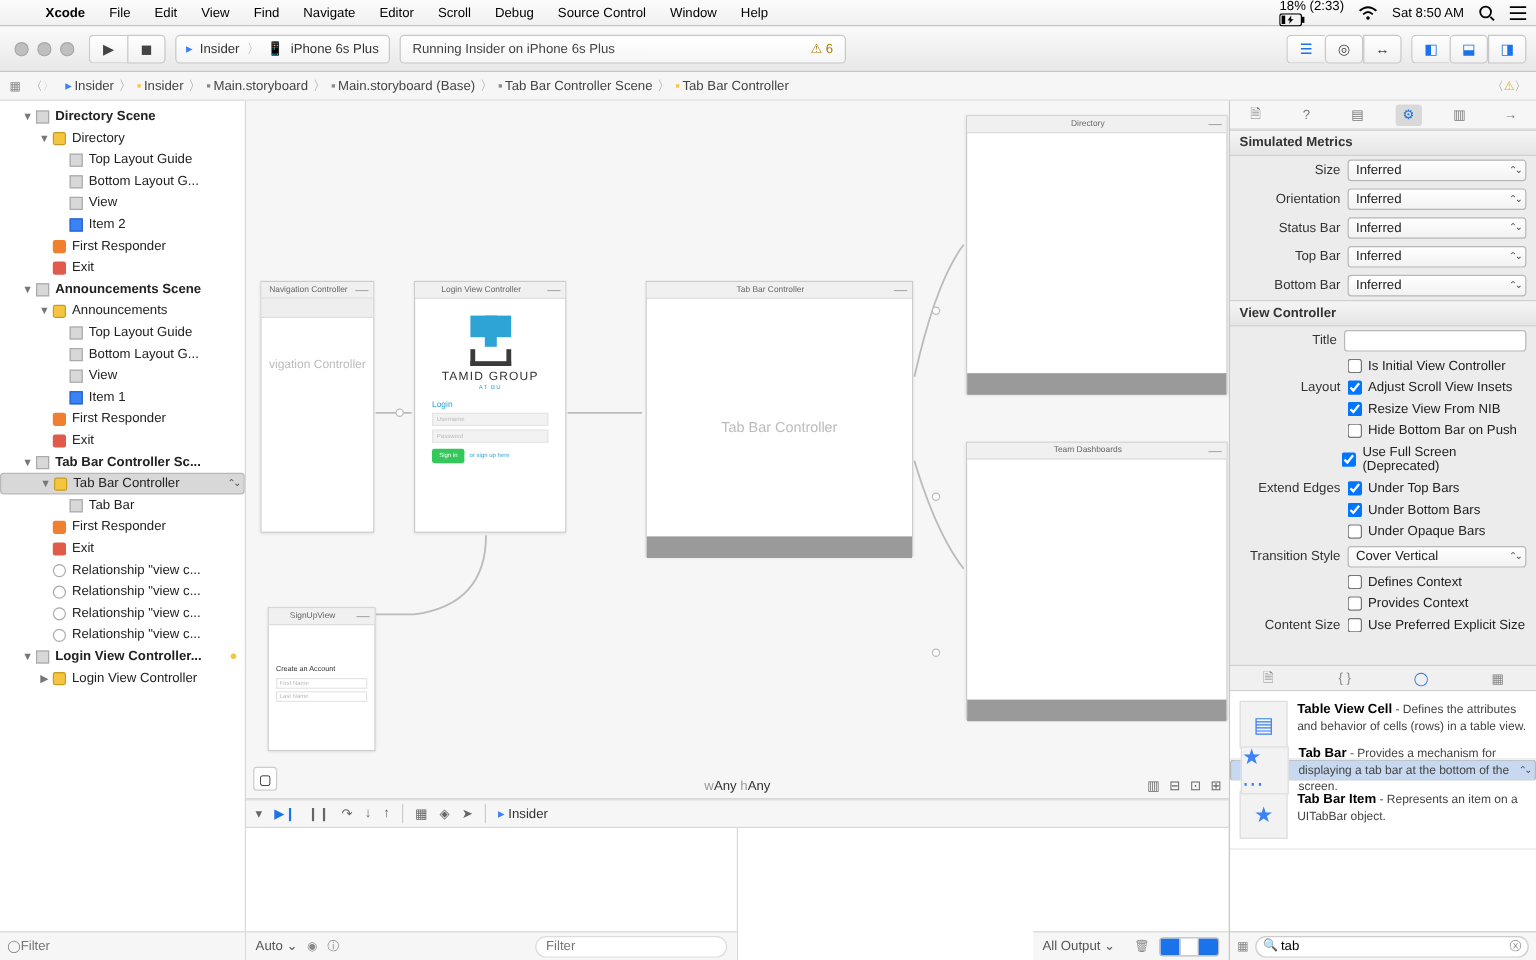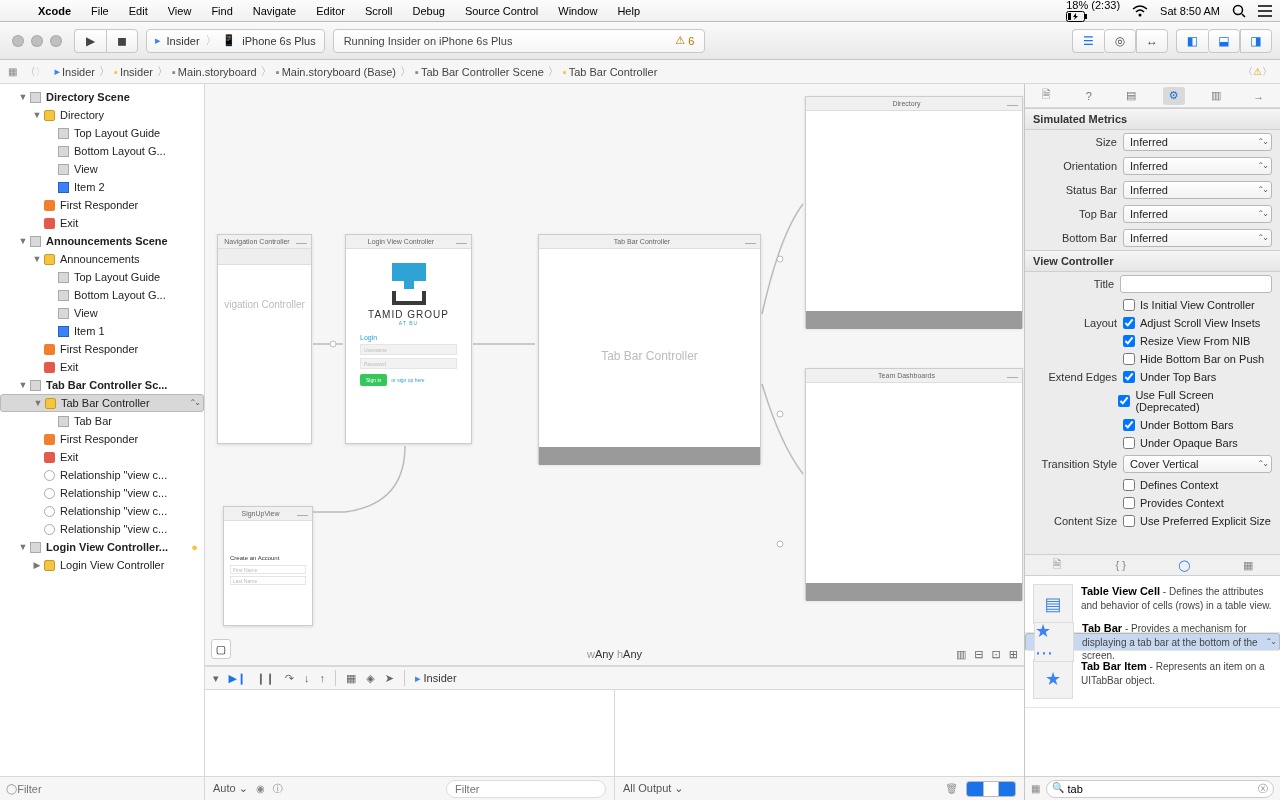--- a/index.html
+++ b/index.html
@@ -51,21 +51,21 @@
 
 .scene-box { position:absolute; background:#fff; border:1px solid #ccc; box-shadow:0 1px 3px rgba(0,0,0,.12); }
 .scene-head { height:14px; background:#f0f0f0; border-bottom:1px solid #ddd; font-size:7px; color:#666; text-align:center; line-height:14px; }
 .scene-body { position:relative; }
 .tabbar { position:absolute; left:0; right:0; bottom:0; height:18px; background:#9a9a9a; }
 
 .dbgbar { height:24px; border-top:1px solid #d8d8d8; border-bottom:1px solid #d8d8d8; background:#f6f6f6; display:flex; align-items:center; padding:0 8px; gap:10px; color:#666; font-size:12px; }
 .dbgbar .split { width:1px; height:16px; background:#ccc; }
 .dbgarea { height:110px; background:#fff; display:flex; }
 .dbgleft { flex:1; border-right:1px solid #d8d8d8; display:flex; flex-direction:column; }
-.dbgright { flex:1; display:flex; flex-direction:column; }
+.dbgright { flex:1; display:flex; flex-direction:column;align-items:flex-end; }
 .dbgbot { height:24px; border-top:1px solid #d8d8d8; background:#f6f6f6; display:flex; align-items:center; padding:0 8px; gap:8px; color:#555; font-size:11px; }
 .dbgbot input { flex:1; border:1px solid #ddd; border-radius:10px; padding:2px 8px; font-size:11px; outline:none; }
 
 .insp { width:256px; background:#ececec; border-left:1px solid #c6c6c6; display:flex; flex-direction:column; font-size:11px; }
 .insp-tabs { height:24px; background:#f6f6f6; border-bottom:1px solid #d8d8d8; display:flex; align-items:center; justify-content:space-around; }
 .insp-tabs .t { width:22px; height:18px; display:flex; align-items:center; justify-content:center; color:#777; border-radius:3px; }
 .insp-tabs .t.active { background:#d9d9d9; color:#1a73e8; }
 .insp-body { flex:1; overflow:auto; }
 .sect-head { height:22px; background:linear-gradient(#f5f5f5,#e5e5e5); border-top:1px solid #cfcfcf; border-bottom:1px solid #cfcfcf; padding:0 8px; display:flex; align-items:center; font-weight:600; color:#333; }
 .row { display:flex; align-items:center; padding:3px 8px; gap:6px; }
@@ -602,31 +602,31 @@
           </label>
         </div>
       <div class="row">
           <div class="lab"></div>
           <label class="chk">
             <input type="checkbox" style="">
             <span>Hide Bottom Bar on Push</span>
           </label>
         </div>
       <div class="row">
+          <div class="lab"></div>
+          <label class="chk">
+            <input type="checkbox" checked="" style="">
+            <span>Use Full Screen (Deprecated)</span>
+          </label>
+        </div>
+      <div class="row">
           <div class="lab">Extend Edges</div>
           <label class="chk">
             <input type="checkbox" checked="" style="">
             <span>Under Top Bars</span>
-          </label>
-        </div>
-      <div class="row">
-          <div class="lab"></div>
-          <label class="chk">
-            <input type="checkbox" checked="" style="">
-            <span>Use Full Screen (Deprecated)</span>
           </label>
         </div>
       <div class="row">
           <div class="lab"></div>
           <label class="chk">
             <input type="checkbox" checked="" style="">
             <span>Under Bottom Bars</span>
           </label>
         </div>
       <div class="row">

